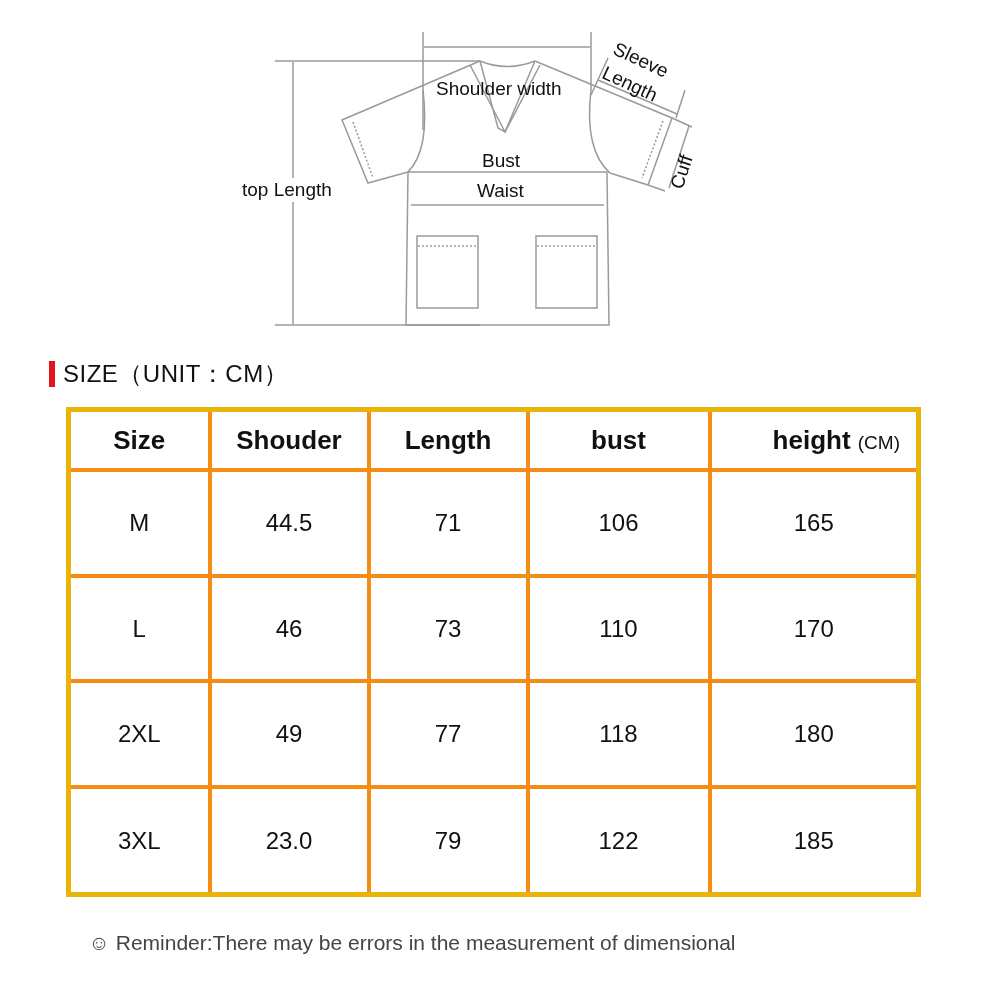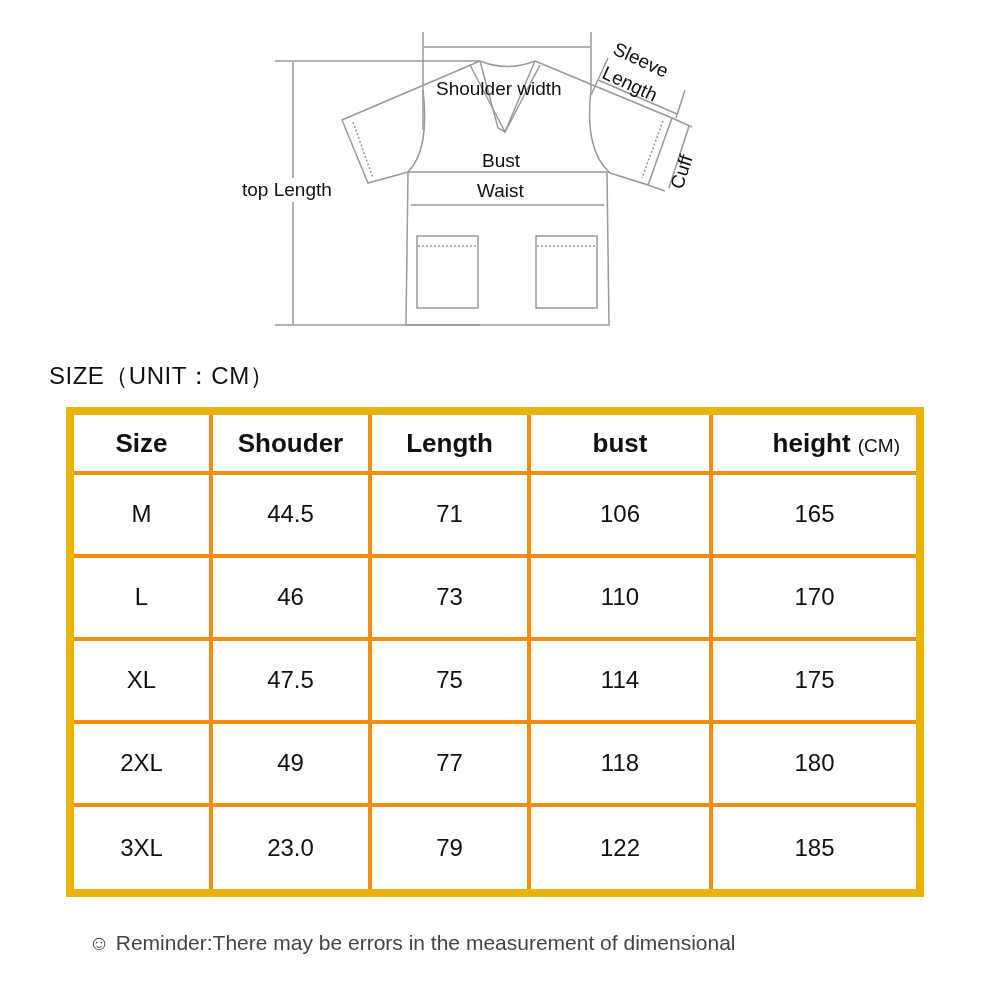--- a/index.html
+++ b/index.html
@@ -1,23 +1,23 @@
 <!DOCTYPE html>
 <html><head>
   <meta charset="utf-8">
   <style>
     html, body { margin:0; padding:0; background:#ffffff; }
     body { width:1000px; height:1000px; position:relative; overflow:hidden; font-family:"Liberation Sans", sans-serif; color:#111; }
     .diagram { position:absolute; left:0; top:0; width:1000px; height:340px; }
     .diagram svg { position:absolute; left:0; top:0; }
     .dlabel { position:absolute; font-size:19px; color:#111; white-space:nowrap; }
-    .section-title { position:absolute; left:49px; top:360px; height:28px; display:flex; align-items:center;flex-direction:column; }
+    .section-title { position:absolute; left:49px; top:360px; height:28px; display:flex; align-items:center; }
     .section-title .bar { width:6px; height:26px; background:#e3141b; margin-right:8px; }
     .section-title .txt { font-size:24px; color:#111; letter-spacing:0.5px; }
-    table.size { position:absolute; left:66px; top:407px; width:850px; height:490px; border-collapse:collapse; border:8px solid #eab308; table-layout:fixed; }
+    table.size { position:absolute; left:66px; top:407px; width:850px; height:490px; border-collapse:collapse; border:5px solid #eab308; table-layout:fixed; }
     table.size td, table.size th { border:4px solid #f58d14; text-align:center; padding:0; }
     table.size th { font-size:26px; font-weight:bold; height:56px; }
     table.size td { font-size:24px; font-weight:normal; }
     .unit { font-size:19px; font-weight:normal; }
     .reminder { position:absolute; left:0; width:824px; top:928px; text-align:center; font-size:21px; line-height:30px; color:#444; }
   </style>
 </head>
 <body>
 
 <div class="diagram">
@@ -101,27 +101,20 @@
     <td>165</td>
   </tr>
   <tr>
     <td>L</td>
     <td>46</td>
     <td>73</td>
     <td>110</td>
     <td>170</td>
   </tr>
   <tr>
-    <td>XL</td>
-    <td>47.5</td>
-    <td>75</td>
-    <td>114</td>
-    <td>175</td>
-  </tr>
-  <tr>
     <td>2XL</td>
     <td>49</td>
     <td>77</td>
     <td>118</td>
     <td>180</td>
   </tr>
   <tr>
     <td>3XL</td>
     <td>23.0</td>
     <td>79</td>

